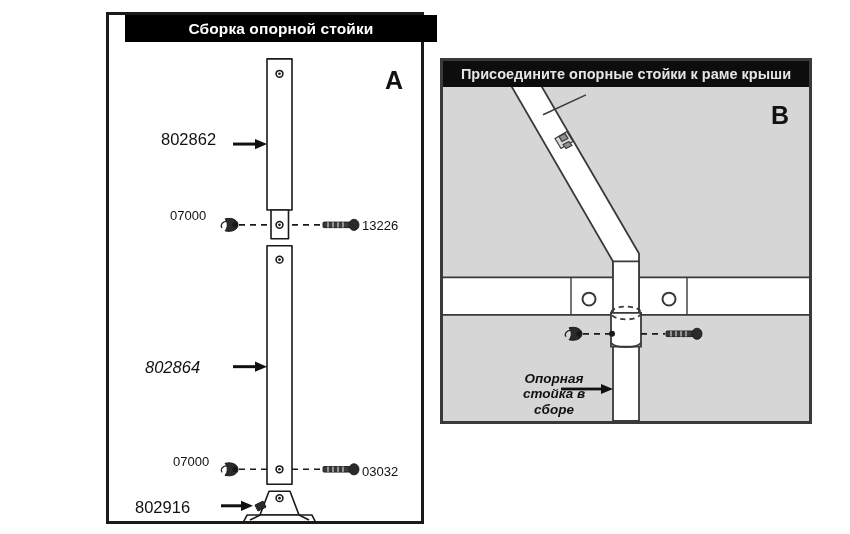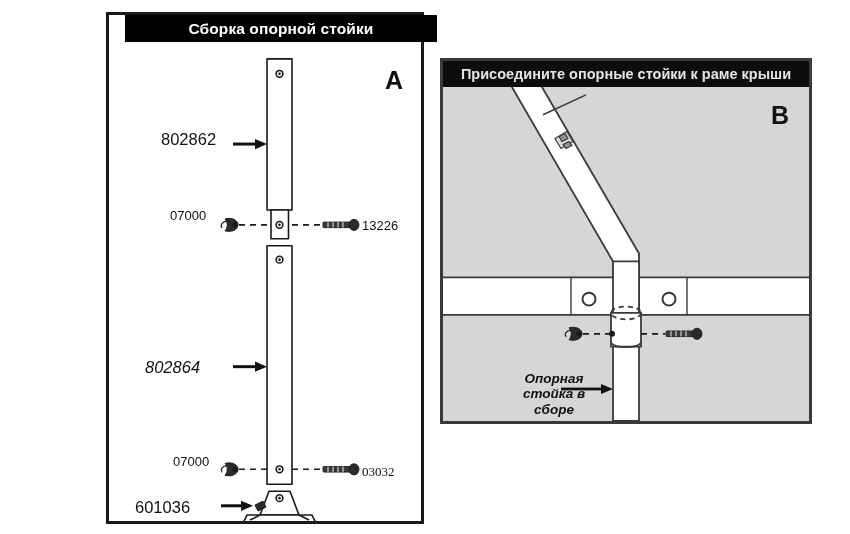--- a/index.html
+++ b/index.html
@@ -233,29 +233,29 @@
           <rect x="112" y="465.2" width="20" height="3"></rect>
           <path d="M132 461.5 L144 466.7 L132 471.9 Z"></path>
         </g>
       </g>
     </svg>
 
     <span class="partnum" style="left:36px; top:88px;margin-left:16px;">802862</span>
 
     <span class="partnum" style="left:36px; top:316px;font-style:italic;">802864</span>
 
-    <span class="partnum" style="left:26px; top:456px;">601036</span>
+    <span class="partnum" style="left:26px; top:456px;">802916</span>
 
     <span class="fastnum" style="left:61px; top:166px;">07000</span>
 
     <span class="fastnum" style="left:253px; top:176px;">13226</span>
 
     <span class="fastnum" style="left:64px; top:412px;">07000</span>
 
-    <span class="fastnum" style="left:253px; top:422px;font-family:Liberation Serif, serif;">03032</span>
+    <span class="fastnum" style="left:253px; top:422px;">03032</span>
 
   </div>
 </div>
 
 <div id="panel-b">
 
   <div id="panel-b-titlebar">
     <span>Присоедините опорные стойки к раме крыши</span>
   </div>
 

